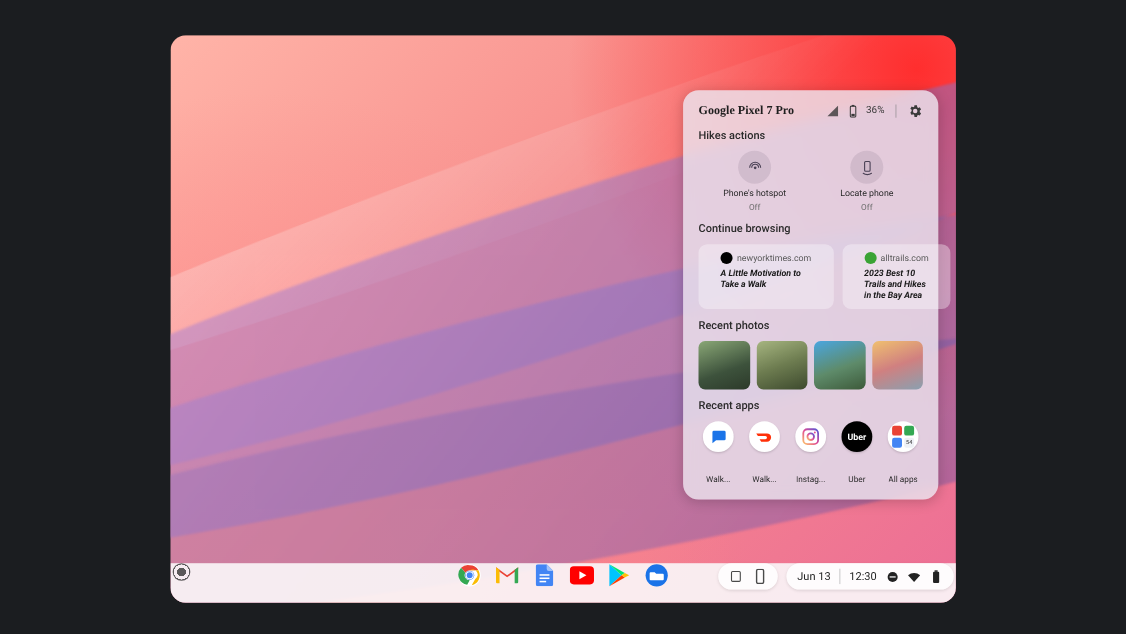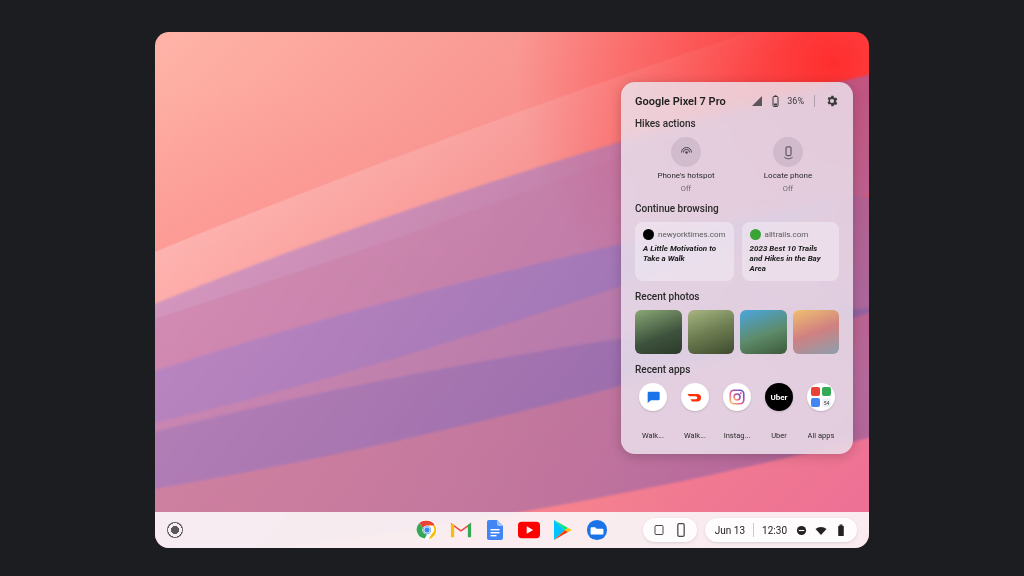--- a/index.html
+++ b/index.html
@@ -39,38 +39,38 @@
     position: absolute;
     right: 16px; top: 50px;
     width: 232px;
     padding: 12px 14px 14px 14px;
     border-radius: 14px;
     background: rgba(236, 228, 238, 0.82);
     backdrop-filter: blur(6px);
     box-shadow: 0 2px 12px rgba(0,0,0,.2);
   }
   .panel-header { display:flex; align-items:center; gap:6px; margin-bottom:10px;}
-  .panel-title { font-size:11px; font-weight:600; flex:1; color:#1f1f1f;}
+  .panel-title { font-size:11px; font-weight:600; flex:1; color:#1f1f1f;font-family:Liberation Serif, serif;}
   .hdr-ico { width:12px; height:12px; display:inline-flex; align-items:center; justify-content:center; color:#3a3a3a;}
   .battery-text{font-size:9px; color:#3a3a3a;}
   .sep { width:1px; height:12px; background:#777; opacity:.5; margin:0 4px;}
   .gear { width:14px; height:14px; }
 
   .section-title { font-size:10px; font-weight:500; color:#2a2a2a; margin: 2px 0 8px 0;}
 
   .qa-row { display:flex; justify-content:space-around; margin-bottom:10px;}
   .qa-item { width:60px; display:flex; flex-direction:column; align-items:center; gap:4px; cursor:pointer;}
   .qa-icon { width:30px; height:30px; border-radius:50%; display:flex; align-items:center; justify-content:center; }
   .qa-off { background: rgba(70,60,80,.12); color:#4a4155;}
   .qa-on  { background:#1a73e8; color:#fff;}
   .qa-label { font-size:8px; text-align:center; line-height:1.15; color:#2a2a2a;}
   .qa-sub { font-size:7.5px; color:#6b6b6b;}
 
   .browsing-row { display:flex; gap:8px; margin-bottom:10px;}
-  .browse-card { flex:1; background: rgba(255,255,255,.35); border-radius:8px; padding:7px 8px; cursor:pointer;}
+  .browse-card { flex:1; background: rgba(255,255,255,.35); border-radius:8px; padding:7px 20px; cursor:pointer;}
   .browse-domain { display:flex; align-items:center; gap:4px; font-size:8px; color:#5a5a5a; margin-bottom:4px;}
   .favicon { width:11px; height:11px; border-radius:50%; display:inline-block; flex:0 0 11px;}
   .fav-nyt { background:#000;}
   .fav-at  { background:#3aa335;}
   .browse-title { font-size:8px; font-weight:700; line-height:1.25; color:#1a1a1a;font-style:italic;}
 
   .photos-row { display:flex; gap:6px; margin-bottom:10px;}
   .photo { flex:1; aspect-ratio: 1.05; border-radius:6px; }
   .p1{background:linear-gradient(160deg,#8aa776 0%,#3d523c 60%,#2c3a2a 100%);}
   .p2{background:linear-gradient(160deg,#a6b580 0%,#6d7c50 50%,#3d4a2e 100%);}
@@ -87,22 +87,22 @@
   .app-uber{background:#000;color:#fff;font-weight:700;font-size:8px;}
   .app-all{background:#fff; display:grid; grid-template-columns:1fr 1fr; grid-template-rows:1fr 1fr; padding:4px; gap:2px;}
   .mini{width:100%;height:100%;border-radius:2px;}
   .mini.a{background:#ea4335;} .mini.b{background:#34a853;} .mini.c{background:#4285f4;} .mini.d{background:#eef1f6;font-size:5px;display:flex;align-items:center;justify-content:center;color:#333;}
 
   
   .shelf {
     position:absolute; bottom:0; left:0; right:0;
     height:36px;
     background: rgba(250,245,247,.92);
-    display:flex; align-items:center;
-    padding: 0 12px;
+    display:flex; align-items:flex-start;
+    padding: 0 2px;
   }
   .launcher { width:16px; height:16px; border-radius:50%; background: radial-gradient(circle,#333 0 35%, transparent 36% 60%, #333 61% 80%, transparent 81%); cursor:pointer; opacity:.8;}
   .shelf-center { position:absolute; left:50%; transform:translateX(-50%); display:flex; gap:12px; align-items:center;}
   .shelf-icon { width:22px; height:22px; display:flex; align-items:center; justify-content:center; cursor:pointer;}
   .shelf-right { margin-left:auto; display:flex; align-items:center; gap:8px;}
   .pill {
     background: rgba(255,255,255,.85);
     border-radius: 14px;
     height:24px;
     display:flex; align-items:center; gap:8px;

